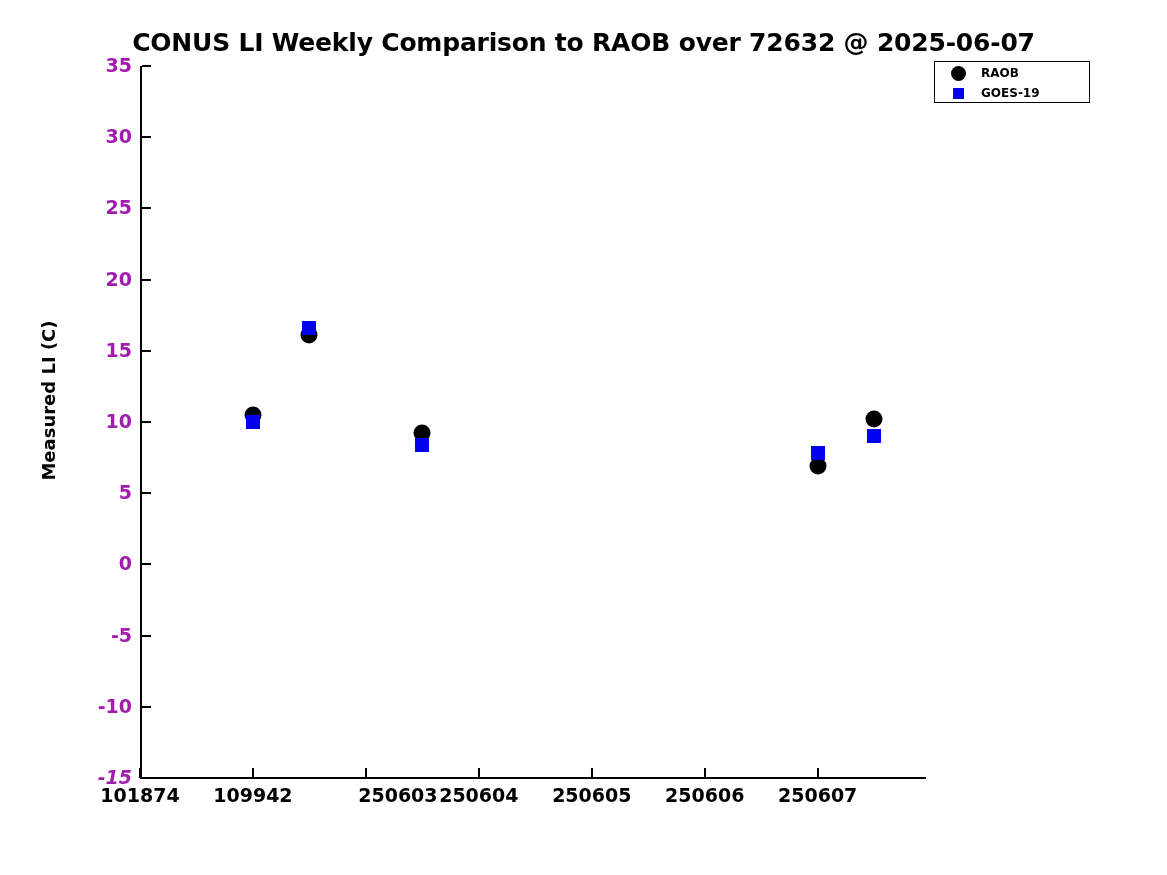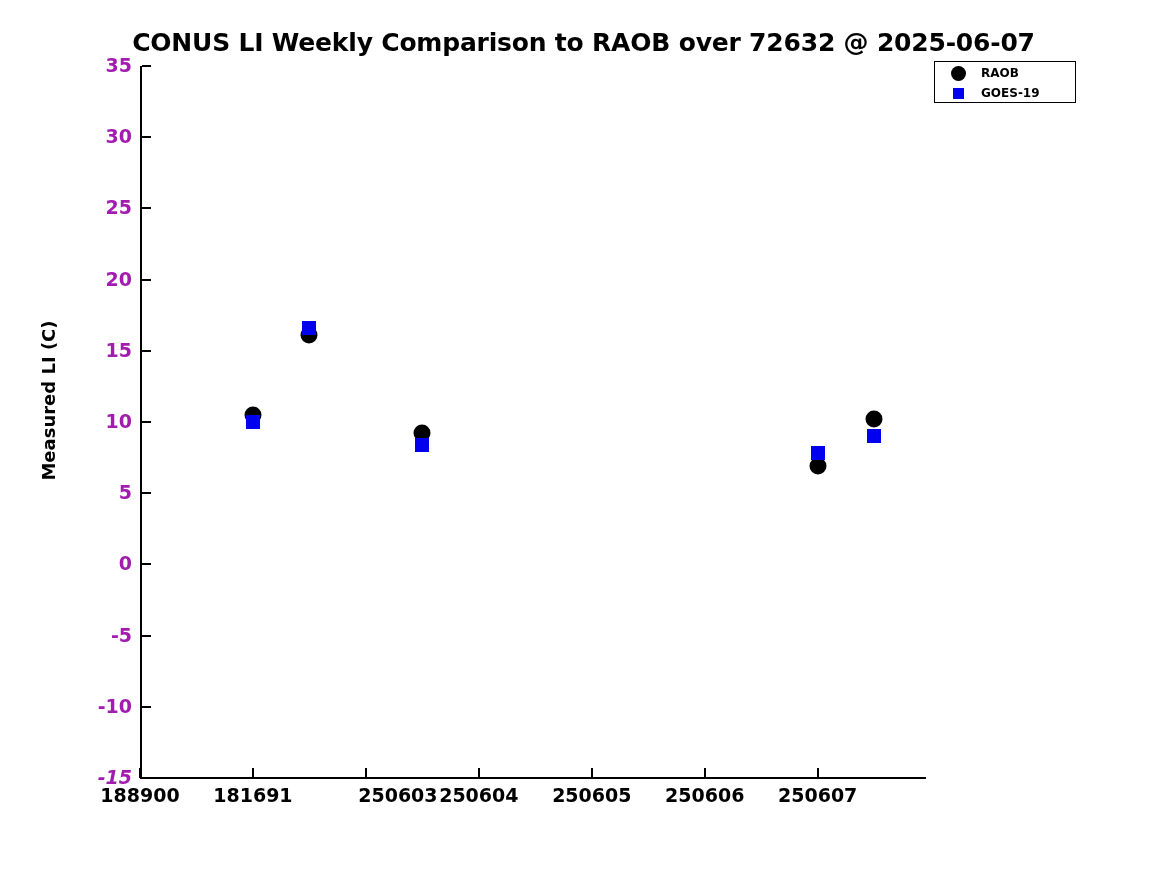--- a/index.html
+++ b/index.html
@@ -134,21 +134,21 @@
   .marker-square {
     width: 14px;
     height: 14px;
     background: #0000ee;
   }
 
   .legend-box {
     position: absolute;
     left: 934px;
     top: 61px;
-    width: 142px;
+    width: 156px;
     height: 42px;
     border: 1px solid #000000;
     background: #ffffff;
     box-sizing: border-box;
   }
   .legend-row {
     position: absolute;
     left: 0;
     width: 100%;
     height: 20px;
@@ -199,23 +199,23 @@
       <div class="ytick-label" style="left: 60px; width: 72px; right: auto; top: 552.4px;">0</div>
       <div class="ytick-mark" style="top: 634.6px;"></div>
       <div class="ytick-label" style="left: 60px; width: 72px; right: auto; top: 623.6px;">-5</div>
       <div class="ytick-mark" style="top: 705.8px;"></div>
       <div class="ytick-label" style="left: 60px; width: 72px; right: auto; top: 694.8px;">-10</div>
       <div class="ytick-mark" style="top: 777px;"></div>
       <div class="ytick-label" style="left: 60px; width: 72px; right: auto; top: 766px; font-style: italic;">-15</div>
     </div>
   <div id="xtick-layer">
       <div class="xtick-mark" style="left: 139px;"></div>
-      <div class="xtick-label" style="left: 140px;">188900</div>
+      <div class="xtick-label" style="left: 140px;">101874</div>
       <div class="xtick-mark" style="left: 251.95px;"></div>
-      <div class="xtick-label" style="left: 252.95px;">181691</div>
+      <div class="xtick-label" style="left: 252.95px;">109942</div>
       <div class="xtick-mark" style="left: 364.899px;"></div>
       <div class="xtick-label" style="left: 365.899px; margin-left: 32px;">250603</div>
       <div class="xtick-mark" style="left: 477.849px;"></div>
       <div class="xtick-label" style="left: 478.849px;">250604</div>
       <div class="xtick-mark" style="left: 590.799px;"></div>
       <div class="xtick-label" style="left: 591.799px;">250605</div>
       <div class="xtick-mark" style="left: 703.748px;"></div>
       <div class="xtick-label" style="left: 704.748px;">250606</div>
       <div class="xtick-mark" style="left: 816.698px;"></div>
       <div class="xtick-label" style="left: 817.698px;">250607</div>

